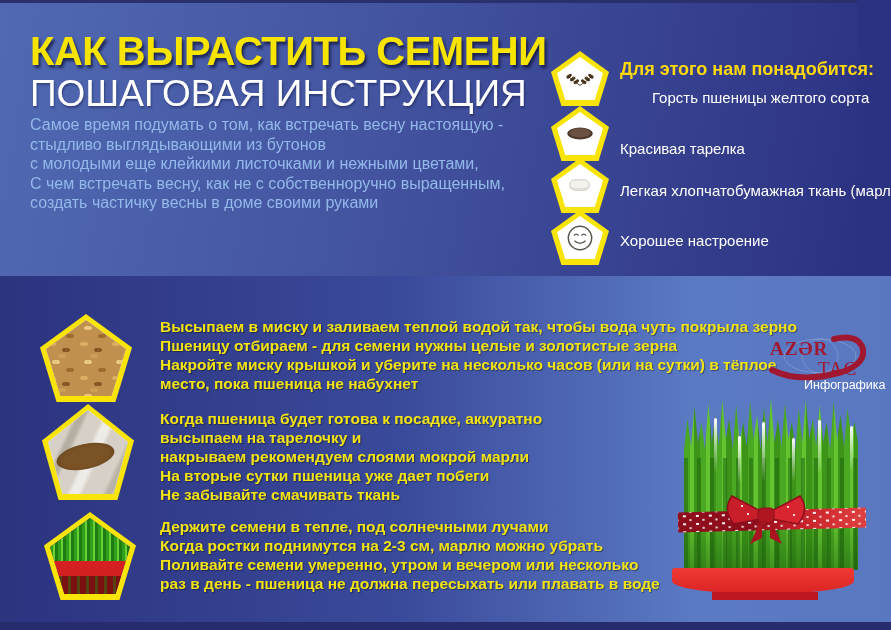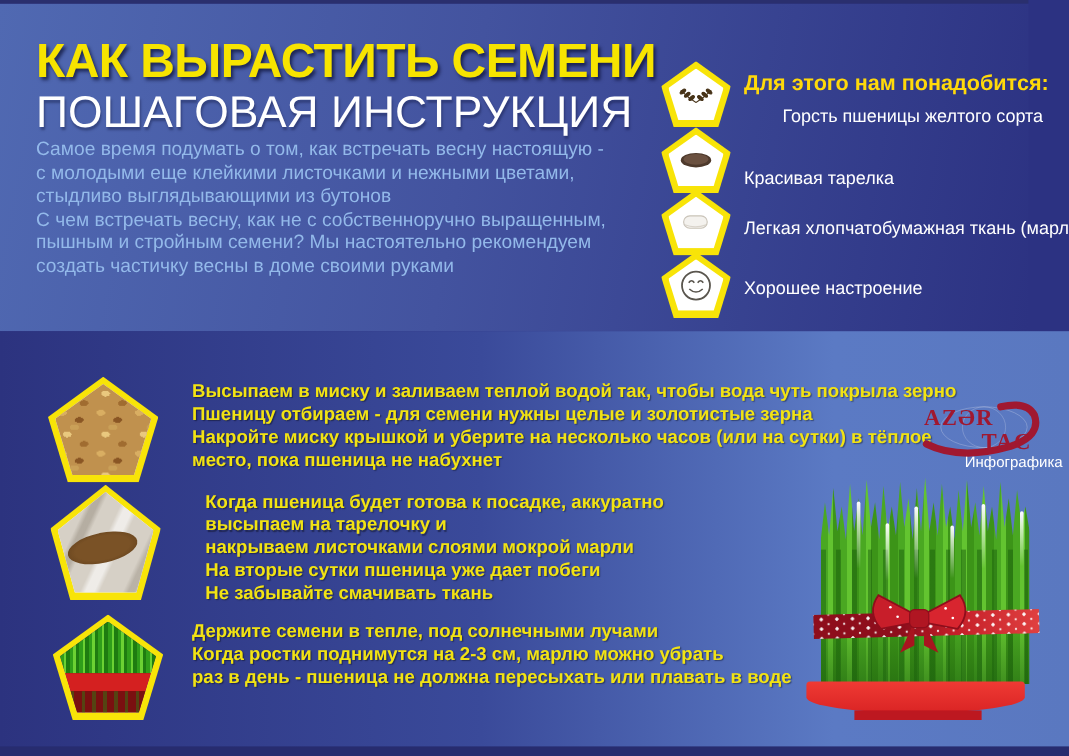--- a/index.html
+++ b/index.html
@@ -114,33 +114,33 @@
     position:absolute; left:0; top:76%; width:100%; height:24%;
     background:repeating-linear-gradient(90deg, rgba(40,130,20,.45) 0 3px, rgba(110,18,18,0) 3px 9px), #7a1010;
   }
 
   .step-text{
     position:absolute; left:160px;
     font-size:15.5px; font-weight:bold; line-height:19px;
     color:#f2e313; text-shadow:1px 1px 1px rgba(0,0,0,.4);
     white-space:nowrap;
   }
-  .stt1{ top:41px; } .stt2{ top:133px;margin-left:11px; } .stt3{ top:241px; }
+  .stt1{ top:41px; } .stt2{ top:133px; } .stt3{ top:241px; }
 
   
   .logo{ position:absolute; left:762px; top:10px; width:120px; height:58px;margin-top:48px; }
   .logo-swoosh{ position:absolute; left:0; top:0; }
   .brand-top{
     position:absolute; left:8px; top:4px;
     font-family:"Liberation Serif", serif; font-weight:bold; font-size:19px;
     letter-spacing:1px; color:#a01830;
   }
   .brand-bottom{
     position:absolute; left:56px; top:24px;
-    font-family:"Liberation Serif", serif; font-weight:bold; font-size:19px;
+    font-family:"Liberation Serif", serif; font-weight:normal; font-size:19px;
     letter-spacing:1px; color:#a01830;
   }
   .logo-caption{
     position:absolute; left:42px; top:44px;
     font-size:12.5px; color:#ffffff;
   }
 
   
   .semeni{ position:absolute; left:666px; top:116px; width:214px; height:226px; }
   .grass{
@@ -194,24 +194,23 @@
 <body>
 
 <div class="poster">
 
   <div class="top-band">
     <h1 class="title">КАК ВЫРАСТИТЬ СЕМЕНИ</h1>
     <div class="subtitle">ПОШАГОВАЯ ИНСТРУКЦИЯ</div>
 
     <div class="intro">
       <div>Самое время подумать о том, как встречать весну настоящую -</div>
+      <div>стыдливо выглядывающими из бутонов</div>
       <div>с молодыми еще клейкими листочками и нежными цветами,</div>
-      <div>стыдливо выглядывающими из бутонов</div>
       <div>С чем встречать весну, как не с собственноручно выращенным,</div>
-      <div>пышным и стройным семени? Мы настоятельно рекомендуем</div>
       <div>создать частичку весны в доме своими руками</div>
     </div>
 
     <div class="supplies">
       <div class="supplies-heading">Для этого нам понадобится:</div>
 
       <div class="pent supply-pent sp1">
         <div class="pent-in">
           <svg viewBox="0 0 34 22" width="32" height="20">
             <g fill="#473318" stroke="#473318">
@@ -280,37 +279,38 @@
     <div class="pent step-pent stp2">
       <div class="pent-in">
         <div class="photo photo-gauze">
           <div class="gauze-grain-patch"></div>
         </div>
       </div>
     </div>
     <div class="step-text stt2">
       <div>Когда пшеница будет готова к посадке, аккуратно</div>
       <div>высыпаем на тарелочку и</div>
-      <div>накрываем листочками слоями мокрой марли</div>
+      <div>накрываем рекомендуем слоями мокрой марли</div>
       <div>На вторые сутки пшеница уже дает побеги</div>
       <div>Не забывайте смачивать ткань</div>
     </div>
 
     <div class="pent step-pent stp3">
       <div class="pent-in">
         <div class="photo photo-sprouts">
           <div class="sprout-grass"></div>
           <div class="sprout-plate"></div>
           <div class="sprout-reflection"></div>
         </div>
       </div>
     </div>
     <div class="step-text stt3">
       <div>Держите семени в тепле, под солнечными лучами</div>
       <div>Когда ростки поднимутся на 2-3 см, марлю можно убрать</div>
+      <div>Поливайте семени умеренно, утром и вечером или несколько</div>
       <div>раз в день - пшеница не должна пересыхать или плавать в воде</div>
     </div>
 
     <div class="logo">
       <svg class="logo-swoosh" viewBox="0 0 120 58" width="120" height="58">
         <ellipse cx="58" cy="22" rx="36" ry="17" fill="none" stroke="rgba(220,225,240,.3)" stroke-width="0.8"></ellipse>
         <ellipse cx="58" cy="22" rx="18" ry="17" fill="none" stroke="rgba(220,225,240,.3)" stroke-width="0.7"></ellipse>
         <path d="M10,36 Q38,50 80,38 Q106,29 100,12 Q94,0 72,5" fill="none" stroke="#a01830" stroke-width="6" stroke-linecap="round"></path>
       </svg>
       <div class="brand-top">AZƏR</div>

